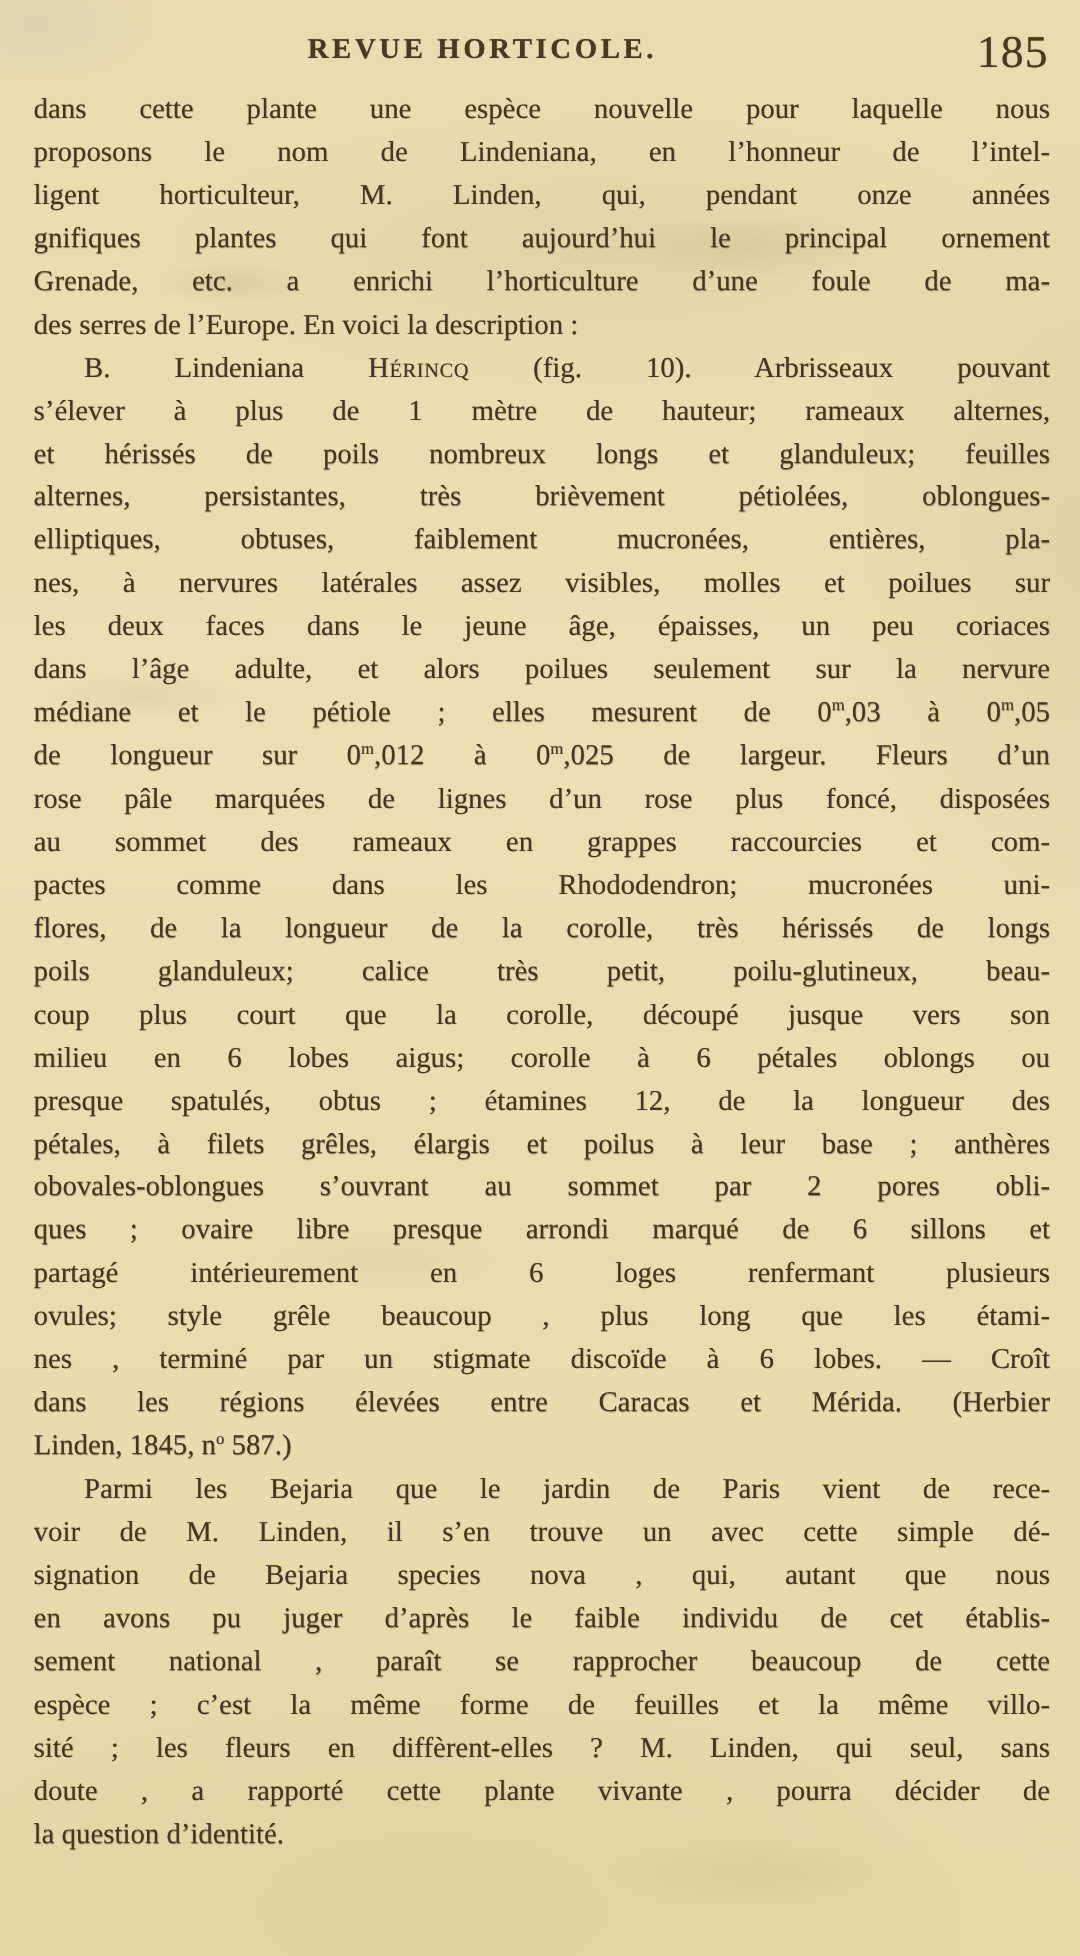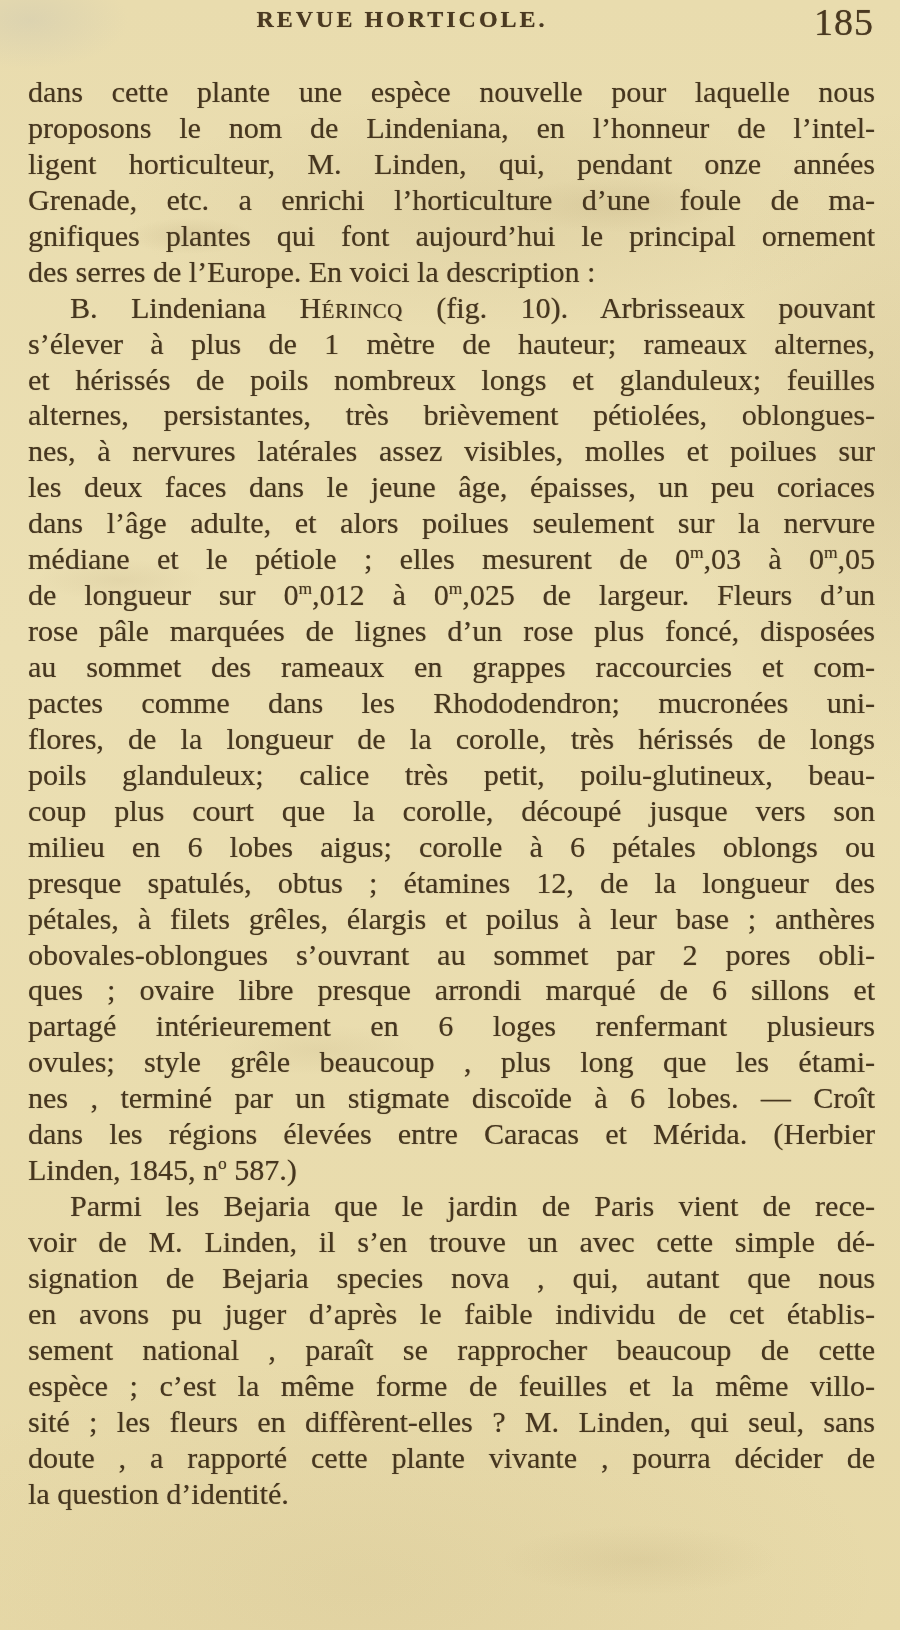--- a/index.html
+++ b/index.html
@@ -29,21 +29,21 @@
     pointer-events: none;
     background:
       radial-gradient(ellipse 90px 26px at 190px 236px, rgba(130,105,60,0.12), rgba(130,105,60,0) 70%),
       radial-gradient(ellipse 160px 40px at 620px 205px, rgba(130,105,60,0.10), rgba(130,105,60,0) 70%),
       radial-gradient(ellipse 120px 30px at 120px 580px, rgba(130,105,60,0.08), rgba(130,105,60,0) 70%),
       radial-gradient(ellipse 140px 36px at 320px 1050px, rgba(130,105,60,0.07), rgba(130,105,60,0) 70%),
       radial-gradient(ellipse 200px 50px at 640px 1560px, rgba(130,105,60,0.08), rgba(130,105,60,0) 70%);
   }
   .running-head {
     position: absolute;
-    top: 0;
+    top: 22px;
     left: 0;
     right: 0;
     height: 40px;
   }
   .journal-title {
     position: absolute;
     left: 0;
     right: 96px;
     top: 6px;
     text-align: center;
@@ -61,21 +61,21 @@
     font-weight: normal;
     letter-spacing: 1px;
     color: #4a3921;
     text-shadow: 0 0 0.8px rgba(74,57,33,0.8);
   }
   .body-text {
     position: absolute;
     top: 74px;
     left: 28px;
     width: 847px;
-    font-size: 30px;
+    font-size: 24px;
     line-height: 35.95px;
     text-shadow: 0.3px 0.3px 0.8px rgba(62,46,24,0.55);
   }
   .line {
     height: 35.95px;
     overflow: hidden;
     text-align: justify;
     text-align-last: justify;
   }
   .line.last {
@@ -97,27 +97,28 @@
 
 <div class="page">
   <div class="running-head">
     <div class="journal-title">REVUE HORTICOLE.</div>
     <div class="page-number">185</div>
   </div>
   <div class="body-text">
       <div class="line"><span>dans cette plante une espèce nouvelle pour laquelle nous</span></div>
       <div class="line"><span>proposons le nom de </span><span class="i">Lindeniana,</span><span> en l’honneur de l’intel-</span></div>
       <div class="line"><span>ligent horticulteur, M. Linden, qui, pendant onze années</span></div>
+      <div class="line"><span>gnifiques plantes qui font aujourd’hui le principal ornement</span></div>
       <div class="line"><span>Grenade, etc.  a enrichi l’horticulture d’une foule de ma-</span></div>
-      <div class="line"><span>gnifiques plantes qui font aujourd’hui le principal ornement</span></div>
       <div class="line last"><span>des serres de l’Europe. En voici la description :</span></div>
       <div class="line indent"><span class="i">B. Lindeniana</span><span> </span><span class="sc">Hérincq</span><span> (</span><span class="i">fig.</span><span> 10). Arbrisseaux pouvant</span></div>
       <div class="line"><span>s’élever à plus de 1 mètre de hauteur; rameaux alternes,</span></div>
       <div class="line"><span>et hérissés de poils nombreux longs et glanduleux; feuilles</span></div>
       <div class="line"><span>alternes, persistantes, très brièvement pétiolées, oblongues-</span></div>
+      <div class="line"><span>elliptiques, obtuses, faiblement mucronées, entières, pla-</span></div>
       <div class="line"><span>nes, à nervures latérales assez visibles, molles et poilues sur</span></div>
       <div class="line"><span>les deux faces dans le jeune âge, épaisses, un peu coriaces</span></div>
       <div class="line"><span>dans l’âge adulte, et alors poilues seulement sur la nervure</span></div>
       <div class="line"><span>médiane et le pétiole ; elles mesurent de 0</span><span class="sup">m</span><span>,03 à 0</span><span class="sup">m</span><span>,05</span></div>
       <div class="line"><span>de longueur sur 0</span><span class="sup">m</span><span>,012 à 0</span><span class="sup">m</span><span>,025 de largeur. Fleurs d’un</span></div>
       <div class="line"><span>rose pâle marquées de lignes d’un rose plus foncé, disposées</span></div>
       <div class="line"><span>au sommet des rameaux en grappes raccourcies et com-</span></div>
       <div class="line"><span>pactes comme dans les </span><span class="i">Rhododendron;</span><span> mucronées uni-</span></div>
       <div class="line"><span>flores, de la longueur de la corolle, très hérissés de longs</span></div>
       <div class="line"><span>poils glanduleux; calice très petit, poilu-glutineux, beau-</span></div>

